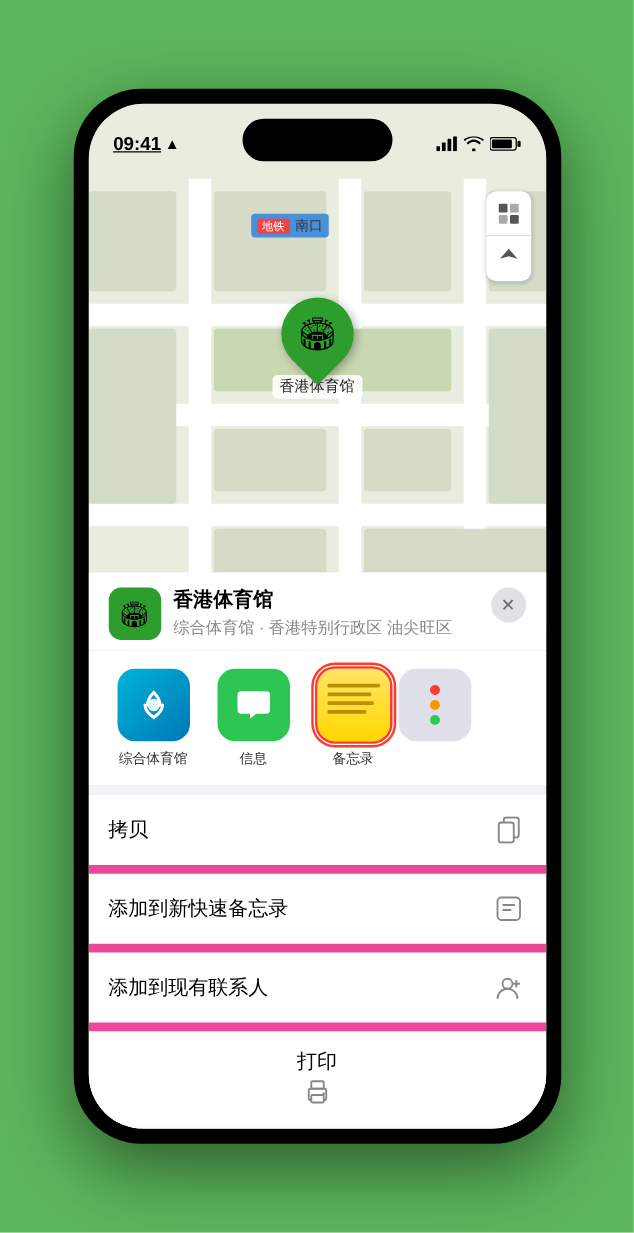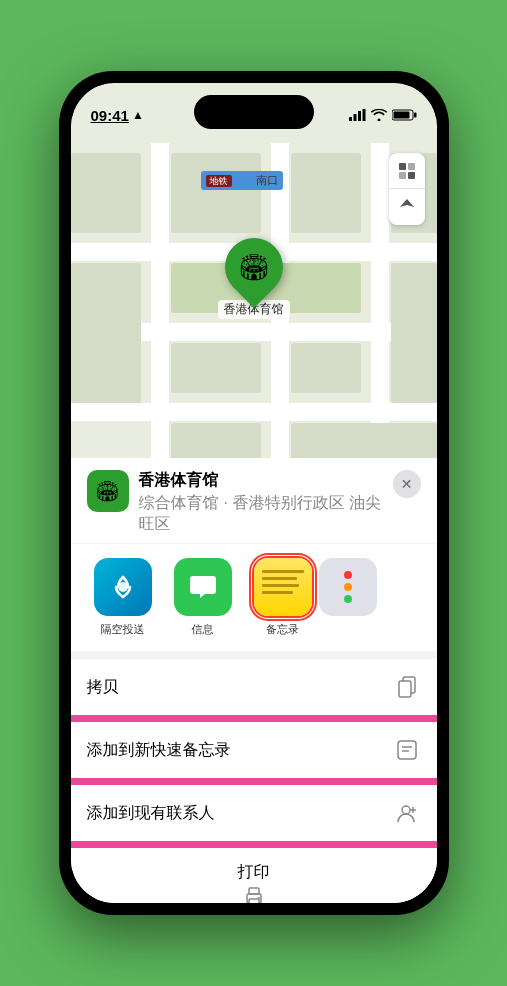--- a/index.html
+++ b/index.html
@@ -210,21 +210,21 @@
       flex-shrink: 0;
     }
 
     .venue-text .venue-name {
       font-size: 16px;
       font-weight: 600;
       color: #000;
     }
 
     .venue-text .venue-sub {
-      font-size: 16px;
+      font-size: 13px;
       color: #888;
       margin-top: 2px;
     }
 
     .close-btn {
       width: 28px;
       height: 28px;
       background: #e0e0e5;
       border-radius: 50%;
       display: flex;
@@ -415,22 +415,22 @@
         <div class="map-block" style="top:260px;left:100px;width:90px;height:50px;"></div>
         <div class="map-block" style="top:260px;left:220px;width:70px;height:50px;"></div>
         <div class="map-block" style="top:340px;left:100px;width:90px;height:80px;"></div>
         <div class="map-block" style="top:340px;left:220px;width:150px;height:80px;"></div>
         <div class="map-block" style="top:70px;left:0;width:70px;height:80px;"></div>
         <div class="map-block" style="top:180px;left:0;width:70px;height:140px;"></div>
         <div class="map-block" style="top:70px;left:320px;width:66px;height:80px;"></div>
         <div class="map-block" style="top:180px;left:320px;width:66px;height:140px;"></div>
 
         <div class="map-label">
-          <span style="font-size:9px;background:#7f1d1d;color:#fff;padding:1px 4px;border-radius:2px;margin-right:2px;">地铁</span>
-          <span style="font-size:11px;color:#333;font-weight:500;margin-left:20px;">南口</span>
+          <span style="font-size:9px;background:#ef4444;color:#fff;padding:1px 4px;border-radius:2px;margin-right:2px;">地铁</span>
+          <span style="font-size:11px;color:#333;font-weight:500;">南口</span>
         </div>
 
         <div class="map-controls">
           <div class="map-control-btn">
             <svg width="18" height="18" viewBox="0 0 18 18">
               <rect x="1" y="1" width="7" height="7" rx="1" fill="#555"></rect>
               <rect x="10" y="1" width="7" height="7" rx="1" fill="#aaa"></rect>
               <rect x="1" y="10" width="7" height="7" rx="1" fill="#aaa"></rect>
               <rect x="10" y="10" width="7" height="7" rx="1" fill="#555"></rect>
             </svg>
@@ -470,21 +470,21 @@
         <div class="share-item">
           <div class="share-icon-wrap airdrop">
             <svg width="30" height="30" viewBox="0 0 30 30">
               <circle cx="15" cy="15" r="5" fill="white" opacity="0.9"></circle>
               <path d="M15 5 Q20 10 20 15" stroke="white" stroke-width="2.5" fill="none" stroke-linecap="round"></path>
               <path d="M15 5 Q10 10 10 15" stroke="white" stroke-width="2.5" fill="none" stroke-linecap="round"></path>
               <path d="M15 25 Q22 20 22 15" stroke="white" stroke-width="2.5" fill="none" stroke-linecap="round"></path>
               <path d="M15 25 Q8 20 8 15" stroke="white" stroke-width="2.5" fill="none" stroke-linecap="round"></path>
             </svg>
           </div>
-          <span class="share-item-label">隔空投送</span>
+          <span class="share-item-label">综合体育馆</span>
         </div>
 
         <div class="share-item">
           <div class="share-icon-wrap messages">
             <svg width="32" height="32" viewBox="0 0 32 32">
               <path d="M6 5h20a3 3 0 0 1 3 3v12a3 3 0 0 1-3 3H18l-5 4v-4H6a3 3 0 0 1-3-3V8a3 3 0 0 1 3-3z" fill="white"></path>
             </svg>
           </div>
           <span class="share-item-label">信息</span>
         </div>

